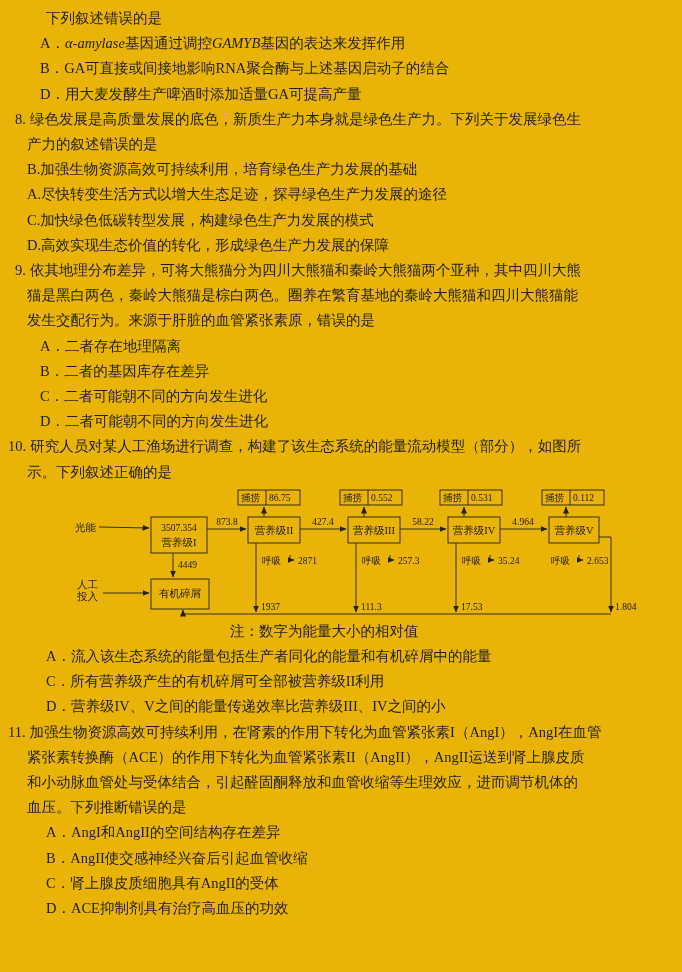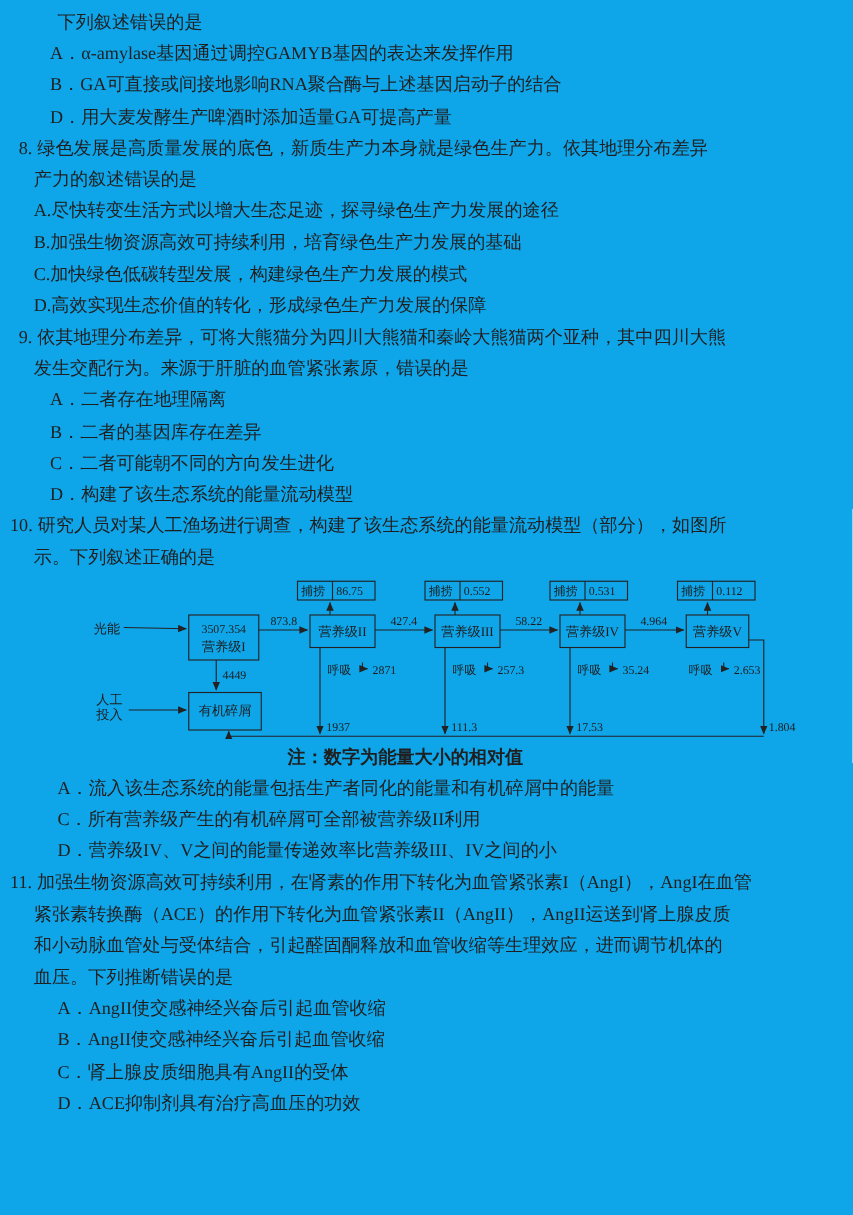--- a/index.html
+++ b/index.html
@@ -1,27 +1,27 @@
 <!DOCTYPE html>
 <html><head>
 <meta charset="utf-8">
 <style>
   *{margin:0;padding:0;box-sizing:border-box}
   html,body{background:#ffffff}
   body{width:682px;font-family:"Liberation Serif","DejaVu Serif",serif;color:#1f1f1f}
-  .page{width:682px;height:972px;padding:6px 10px 16px 15px;background:#0ea5e9;overflow:hidden;position:relative}
+  .page{width:682px;height:972px;padding:6px 10px 16px 15px;background:#eab308;overflow:hidden;position:relative}
   .ln{line-height:25.2px;font-size:14.5px;white-space:nowrap}
   .in31{margin-left:31px}
   .in25{margin-left:25px}
   .in16{margin-left:12px}
   .outdent{margin-left:-7px}
   .qnum{display:inline-block}
   .qtext{margin-left:4px}
-  .note{margin-left:215px;font-weight:700}
-  .gene{}
+  .note{margin-left:215px;font-weight:400}
+  .gene{font-style:italic}
   .diagram-wrap{margin:2px 0 0 48px;height:132px}
   svg{display:block}
   .dbox rect{fill:none;stroke:#222;stroke-width:0.9}
   .dstroke line,.dstroke polyline{stroke:#222;stroke-width:0.9;fill:none;marker-end:url(#ah)}
   .plain line{stroke:#222;stroke-width:0.9;marker-end:none}
   .dtext text{font-size:10.5px;fill:#1c1c1c;font-family:"Liberation Serif","DejaVu Serif",serif}
   .dtext text.small{font-size:9.5px}
   .mid{text-anchor:middle}
   #ah path{fill:#222}
 </style>
@@ -31,35 +31,36 @@
 <div class="page">
 
   <section>
     <div class="ln in31">下列叙述错误的是</div>
     <div class="ln in25"><span>A．</span><span class="gene">α-amylase</span><span>基因通过调控</span><span class="gene">GAMYB</span><span>基因的表达来发挥作用</span></div>
     <div class="ln in25">B．GA可直接或间接地影响RNA聚合酶与上述基因启动子的结合</div>
     <div class="ln in25">D．用大麦发酵生产啤酒时添加适量GA可提高产量</div>
   </section>
 
   <section>
-    <div class="ln"><span class="qnum">8.</span><span class="qtext">绿色发展是高质量发展的底色，新质生产力本身就是绿色生产力。依其地理分布差异</span></div>
+    <div class="ln"><span class="qnum">8.</span><span class="qtext">绿色发展是高质量发展的底色，新质生产力本身就是绿色生产力。下列关于发展绿色生</span></div>
     <div class="ln in16">产力的叙述错误的是</div>
+    <div class="ln in16">B.加强生物资源高效可持续利用，培育绿色生产力发展的基础</div>
     <div class="ln in16">A.尽快转变生活方式以增大生态足迹，探寻绿色生产力发展的途径</div>
-    <div class="ln in16">B.加强生物资源高效可持续利用，培育绿色生产力发展的基础</div>
     <div class="ln in16">C.加快绿色低碳转型发展，构建绿色生产力发展的模式</div>
     <div class="ln in16">D.高效实现生态价值的转化，形成绿色生产力发展的保障</div>
   </section>
 
   <section>
     <div class="ln"><span class="qnum">9.</span><span class="qtext">依其地理分布差异，可将大熊猫分为四川大熊猫和秦岭大熊猫两个亚种，其中四川大熊</span></div>
+    <div class="ln in16">猫是黑白两色，秦岭大熊猫是棕白两色。圈养在繁育基地的秦岭大熊猫和四川大熊猫能</div>
     <div class="ln in16">发生交配行为。来源于肝脏的血管紧张素原，错误的是</div>
     <div class="ln in25">A．二者存在地理隔离</div>
     <div class="ln in25">B．二者的基因库存在差异</div>
     <div class="ln in25">C．二者可能朝不同的方向发生进化</div>
-    <div class="ln in25">D．构建了该生态系统的能量流动模型</div>
+    <div class="ln in25">D．二者可能朝不同的方向发生进化</div>
   </section>
 
   <section>
     <div class="ln outdent"><span class="qnum">10.</span><span class="qtext">研究人员对某人工渔场进行调查，构建了该生态系统的能量流动模型（部分），如图所</span></div>
     <div class="ln in16">示。下列叙述正确的是</div>
 
     <div class="diagram-wrap">
       <svg width="600" height="132" viewBox="0 0 600 132">
         <defs>
           <marker id="ah" markerWidth="9" markerHeight="8" refX="6.5" refY="3" orient="auto" markerUnits="userSpaceOnUse">
@@ -158,19 +159,19 @@
     <div class="ln in31">A．流入该生态系统的能量包括生产者同化的能量和有机碎屑中的能量</div>
     <div class="ln in31">C．所有营养级产生的有机碎屑可全部被营养级II利用</div>
     <div class="ln in31">D．营养级IV、V之间的能量传递效率比营养级III、IV之间的小</div>
   </section>
 
   <section>
     <div class="ln outdent"><span class="qnum">11.</span><span class="qtext">加强生物资源高效可持续利用，在肾素的作用下转化为血管紧张素I（AngI），AngI在血管</span></div>
     <div class="ln in16">紧张素转换酶（ACE）的作用下转化为血管紧张素II（AngII），AngII运送到肾上腺皮质</div>
     <div class="ln in16">和小动脉血管处与受体结合，引起醛固酮释放和血管收缩等生理效应，进而调节机体的</div>
     <div class="ln in16">血压。下列推断错误的是</div>
-    <div class="ln in31">A．AngII使交感神经兴奋后引起血管收缩</div>
+    <div class="ln in31">A．AngI和AngII的空间结构存在差异</div>
     <div class="ln in31">B．AngII使交感神经兴奋后引起血管收缩</div>
     <div class="ln in31">C．肾上腺皮质细胞具有AngII的受体</div>
     <div class="ln in31">D．ACE抑制剂具有治疗高血压的功效</div>
   </section>
 
 </div>
 
 </body></html>

